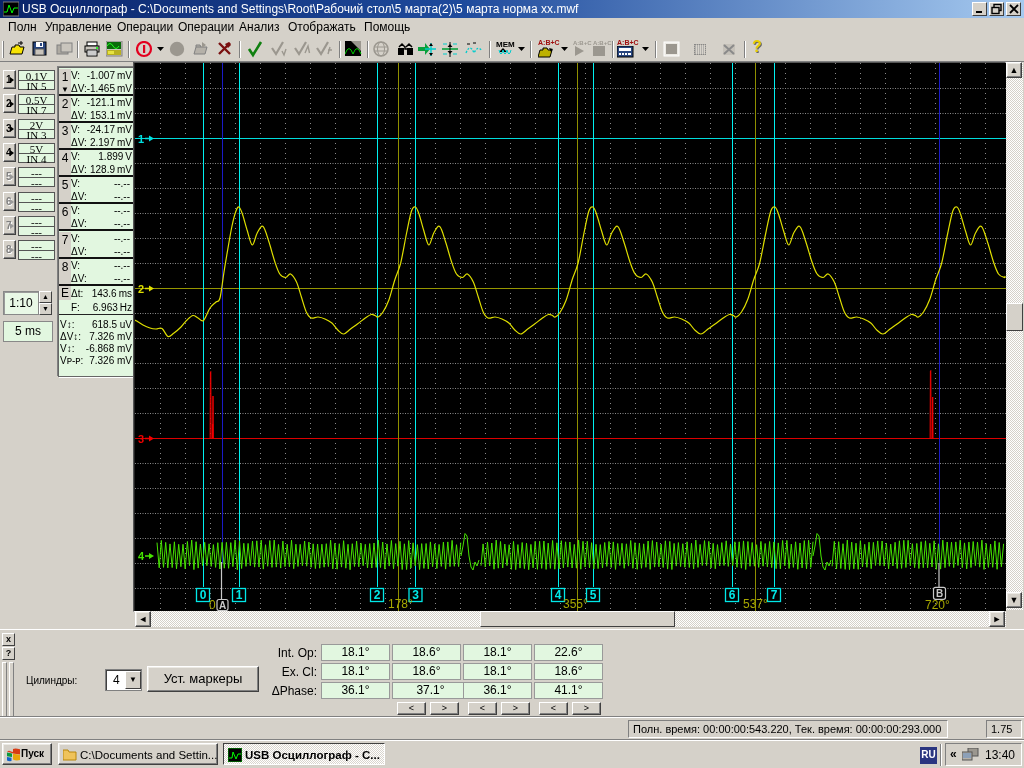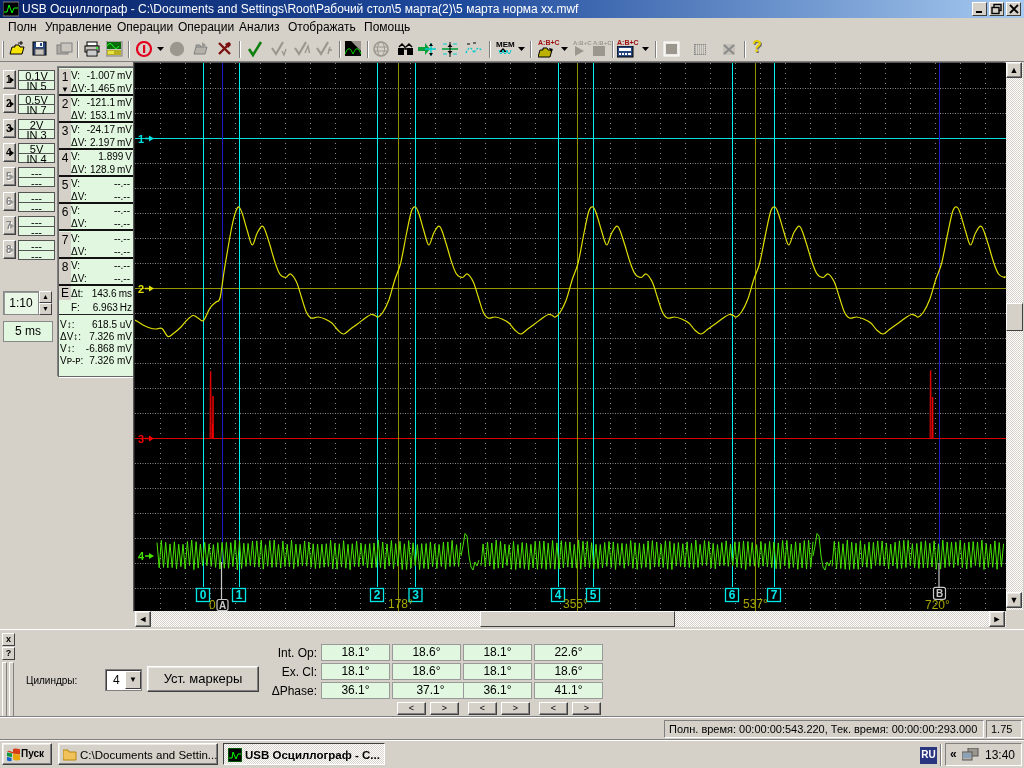--- a/index.html
+++ b/index.html
@@ -8,21 +8,21 @@
 .tbtn{position:absolute;top:2px;width:15px;height:14px;background:#D5D1C9;border-top:1px solid #FFF;border-left:1px solid #FFF;border-right:1px solid #404040;border-bottom:1px solid #404040;font-size:10px;font-weight:bold;color:#000;text-align:center;line-height:12px;}
 .menubar{left:0;top:18px;width:1024px;height:18px;background:#D5D1C9;font-size:12px;}
 .menubar span{position:absolute;top:2px;}
 .toolbar{left:0;top:36px;width:1024px;height:26px;background:#D5D1C9;border-bottom:1px solid #808080;}
 .tsep{position:absolute;top:5px;width:2px;height:17px;border-left:1px solid #808080;border-right:1px solid #FFF;}
 .ticon{position:absolute;top:5px;}
 .lpanel{left:0;top:62px;width:133px;height:565px;background:#D5D1C9;}
 .chbtn{position:absolute;left:3px;width:13px;height:19px;background:#D5D1C9;border-top:1px solid #FFF;border-left:1px solid #FFF;border-right:1px solid #404040;border-bottom:1px solid #404040;box-shadow:inset -1px -1px 0 #808080;font-size:10px;font-weight:bold;text-align:center;line-height:17px;}
 .chbtn.dis{color:#808080;text-shadow:1px 1px 0 #fff;}
 .chbox{position:absolute;left:18px;width:37px;height:20px;background:#E2F7E0;border:1px solid #555;font-size:11px;text-align:center;line-height:9px;}
-.chbox div{height:10px;line-height:10px;}
+.chbox div{height:10px;line-height:10px;font-family:Liberation Serif, serif;}
 .chbox div:first-child{border-bottom:1px solid #555;}
 .vcol{position:absolute;left:58px;top:5px;width:76px;height:310px;background:#E2F7E0;border:1px solid #666;box-shadow:1px 1px 0 #fff,-1px -1px 0 #808080;font-size:11px;}
 .vrow{position:absolute;left:0;width:74px;border-bottom:2px solid #111;}
 .vnum{position:absolute;left:0;top:0;width:12px;height:100%;background:#D5D1C9;font-size:12px;text-align:center;}
 .vline{position:absolute;left:12px;width:61px;height:13px;white-space:nowrap;font-size:10px;}
 .vlab{position:absolute;left:0;top:1px;}
 .vval{position:absolute;right:0;top:1px;}
 .scope{left:135px;top:63px;width:871px;height:548px;background:#000;}
 .vscroll{left:1006px;top:62px;width:17px;height:548px;background:#ECEAE6;}
 .hscroll{left:135px;top:611px;width:871px;height:16px;background:#ECEAE6;}
@@ -505,21 +505,21 @@
  <div class="cell" style="left:463px;top:52px;width:69px">36.1°</div>
  <div class="cell" style="left:534px;top:52px;width:69px">41.1°</div>
  <div class="pbtn" style="left:397px;top:72px">&lt;</div>
  <div class="pbtn" style="left:430px;top:72px">&gt;</div>
  <div class="pbtn" style="left:468px;top:72px">&lt;</div>
  <div class="pbtn" style="left:501px;top:72px">&gt;</div>
  <div class="pbtn" style="left:539px;top:72px">&lt;</div>
  <div class="pbtn" style="left:572px;top:72px">&gt;</div>
 </div>
 <div class="abs statusbar">
- <div class="sbox" style="left:664px;width:320px;padding-left:4px">Полн. время: 00:00:00:543.220, Тек. время: 00:00:00:293.000</div>
+ <div class="sbox" style="left:628px;width:320px;padding-left:4px">Полн. время: 00:00:00:543.220, Тек. время: 00:00:00:293.000</div>
  <div class="sbox" style="left:986px;width:36px;padding-left:4px">1.75</div>
 </div>
 <div class="abs taskbar">
  <div class="tkbtn" style="left:2px;width:50px;font-weight:bold">
   <svg class="abs" style="left:4px;top:4px" width="14" height="14" viewBox="0 0 14 14">
         <path d="M0,3 Q2,1.5 4,3 L6,3.4 L6,0.6 Q8,-0.5 13,0.8 L13,6 L6,5 Z" fill="#D83C14" transform="translate(0,0.5)"></path>
         <path d="M0,4.5 L5,5.5 L5,9 L0,8.2 Z" fill="#0A9A3C"></path>
         <path d="M6,5.7 L13,6.8 L13,12 Q9,13 6,11.5 Z" fill="#E8A50A"></path>
         <path d="M0,9 L4.5,9.8 L4.5,13 Q2,13.5 0,12.5 Z" fill="#1464C8"></path>
       </svg>

